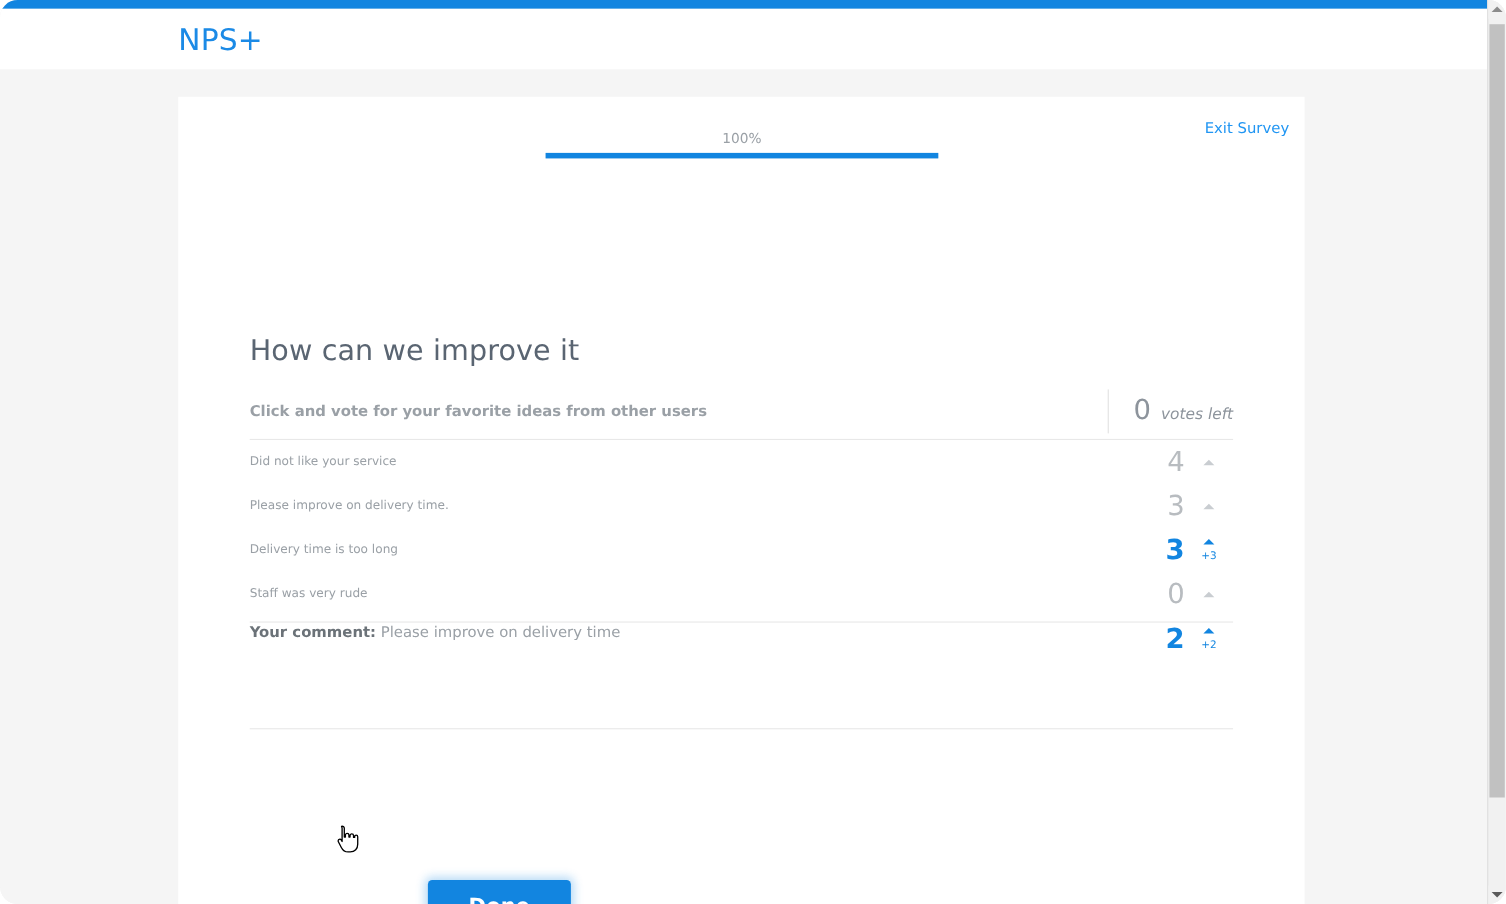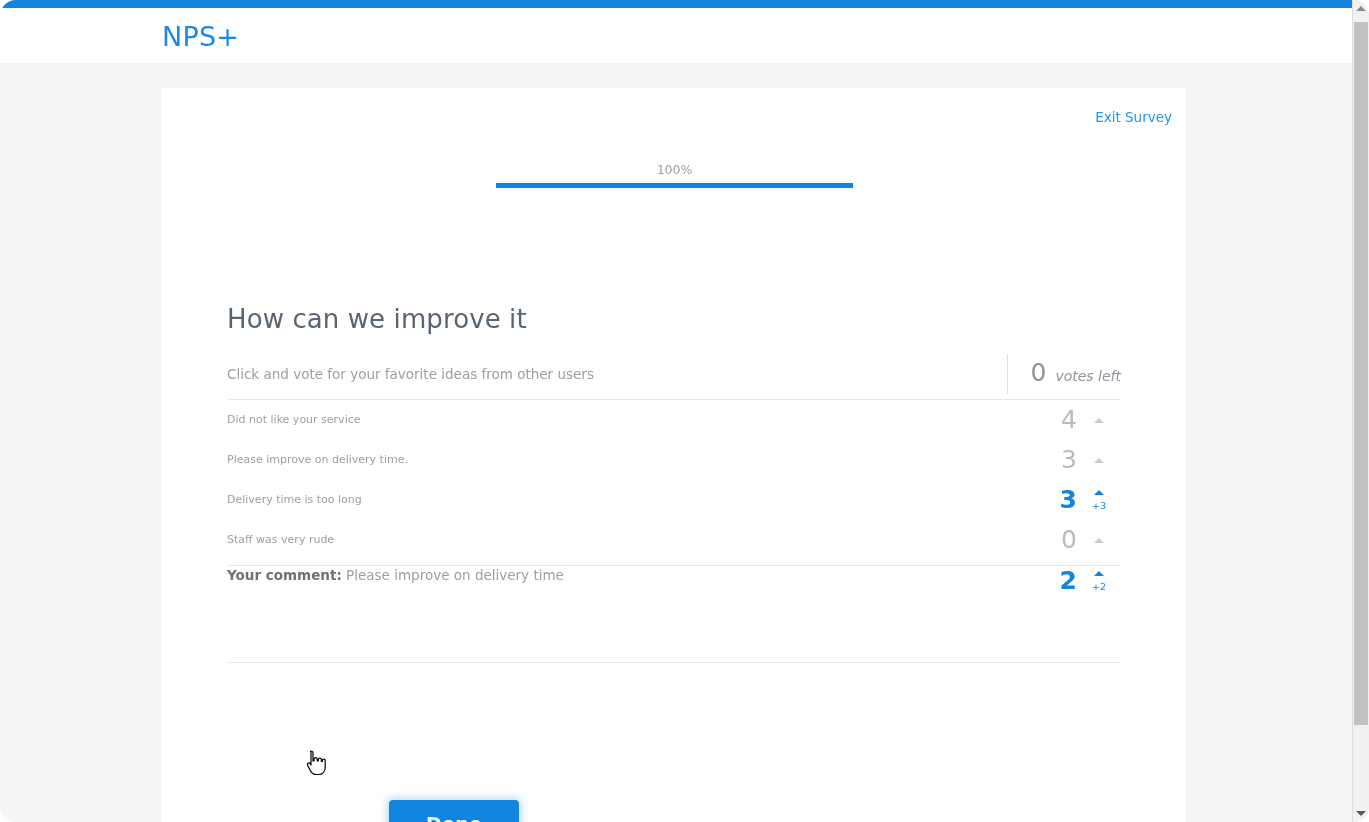--- a/index.html
+++ b/index.html
@@ -83,21 +83,20 @@
     white-space: nowrap;
     font-weight: 400;
   }
 
   
   .progress-wrap {
     position: absolute;
     left: 334px;
     top: 30px;
     width: 357px;
-    margin-top: 44px;
   }
   .progress-label {
     font-size: 12.5px;
     color: #9aa0a6;
     text-align: center;
     line-height: 16px;
     margin-bottom: 5px;
   }
   .progress-track {
     position: relative;
@@ -134,20 +133,21 @@
     align-items: center;
     height: 52px;
     margin-top: 16px;
     border-bottom: 1px solid #e8e8e8;
   }
   .subhead-text {
     flex: 1;
     font-size: 13.5px;
     color: #9aa0a6;
     line-height: 18px;
+    font-weight: bold;
   }
   .votes-left {
     display: flex;
     align-items: baseline;
     gap: 9px;
     padding-left: 22px;
     border-left: 1px solid #e2e2e2;
     height: 40px;
     align-self: flex-start;
     margin-top: 6px;

